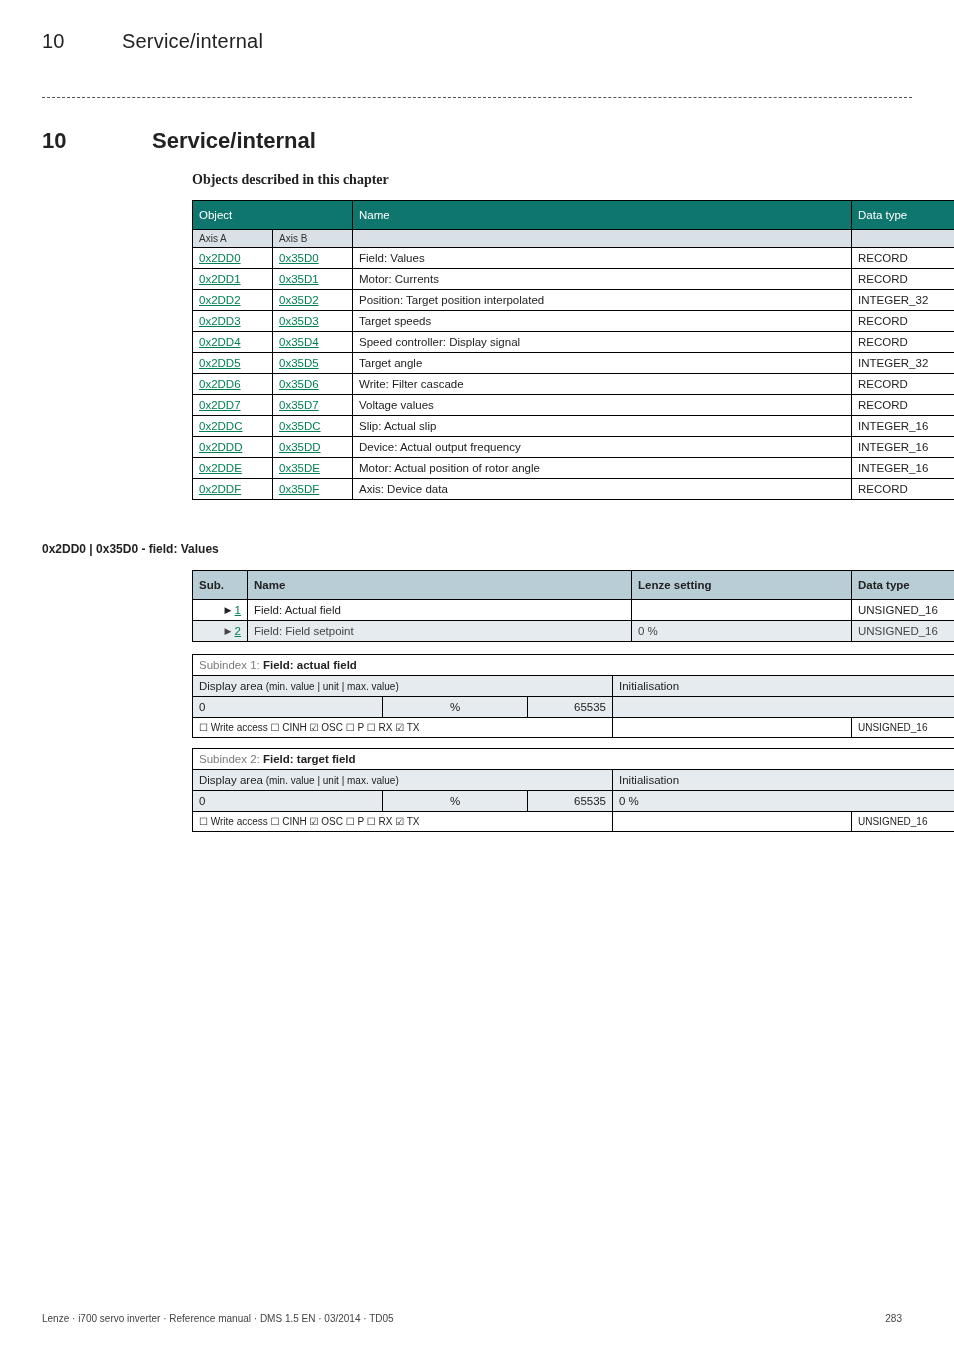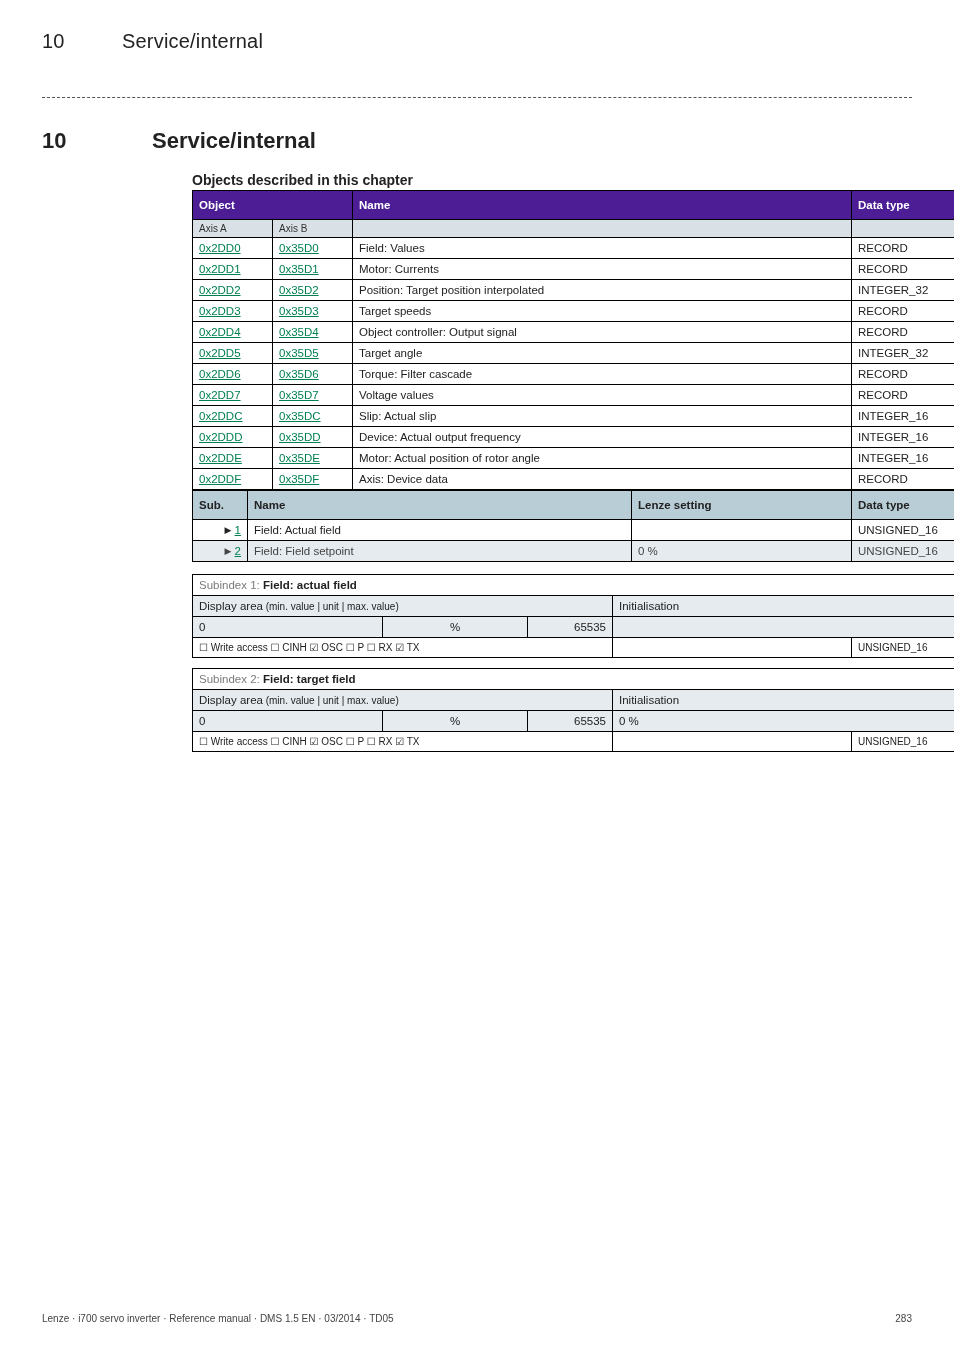--- a/index.html
+++ b/index.html
@@ -33,37 +33,38 @@
   .sec-heading {
     font-size: 22px;
     font-weight: bold;
     margin-bottom: 18px;
   }
   .sec-heading .num { display:inline-block; width:110px; font-weight:bold; }
   .content-indent { margin-left: 150px; }
   .sub-heading {
     font-size: 14px;
     font-weight: bold;
-    margin-bottom: 2px;
+    margin-bottom: 12px;
+    font-family: Liberation Serif, serif;
   }
   table.obj {
     border-collapse: collapse;
     width: 770px;
     font-size: 11.5px;
   }
   table.obj th, table.obj td {
     border: 1px solid #000;
     padding: 4px 6px;
     text-align: left;
     vertical-align: middle;
   }
   table.obj thead th {
-    background: #4c1d95;
+    background: #0f766e;
     color: #fff;
-    font-weight: bold;
+    font-weight: normal;
     height: 20px;
   }
   table.obj .sub-head td {
     background: #D9E1E6;
     font-size: 10px;
     color: #333;
     padding: 3px 6px;
   }
   .link { color: #008050; text-decoration: underline; }
   .row-h { height: 21px; }
@@ -106,21 +107,21 @@
   }
   .box-title td strong { color:#222; }
   .disp-row td { background:#E5EBEF; }
   .small { font-size:10px;margin-top:16px; }
   .caret { font-size:9px; position:relative; top:-1px; }
 
   .footer {
     position: absolute;
     bottom: 26px;
     left: 42px;
-    right: 42px;
+    right: 52px;
     font-size: 10px;
     color: #444;
     display: flex;
     justify-content: space-between;
   }
 </style>
 </head>
 <body>
 
 <div class="page">
@@ -180,33 +181,33 @@
           </tr>
         <tr class="row-h">
             <td><a class="link">0x2DD3</a></td>
             <td><a class="link">0x35D3</a></td>
             <td>Target speeds</td>
             <td>RECORD</td>
           </tr>
         <tr class="row-h">
             <td><a class="link">0x2DD4</a></td>
             <td><a class="link">0x35D4</a></td>
-            <td>Object controller: Output signal</td>
+            <td>Speed controller: Display signal</td>
             <td>RECORD</td>
           </tr>
         <tr class="row-h">
             <td><a class="link">0x2DD5</a></td>
             <td><a class="link">0x35D5</a></td>
             <td>Target angle</td>
             <td>INTEGER_32</td>
           </tr>
         <tr class="row-h">
             <td><a class="link">0x2DD6</a></td>
             <td><a class="link">0x35D6</a></td>
-            <td>Torque: Filter cascade</td>
+            <td>Write: Filter cascade</td>
             <td>RECORD</td>
           </tr>
         <tr class="row-h">
             <td><a class="link">0x2DD7</a></td>
             <td><a class="link">0x35D7</a></td>
             <td>Voltage values</td>
             <td>RECORD</td>
           </tr>
         <tr class="row-h">
             <td><a class="link">0x2DDC</a></td>
@@ -230,20 +231,21 @@
             <td><a class="link">0x2DDF</a></td>
             <td><a class="link">0x35DF</a></td>
             <td>Axis: Device data</td>
             <td>RECORD</td>
           </tr>
       </tbody>
     </table>
 
   </div>
 
+  <div class="anchor-title">0x2DD0 | 0x35D0 - field: Values</div>
 
   <div class="content-indent">
 
     <table class="sub">
       <colgroup>
           <col style="width:55px">
           <col>
           <col style="width:220px">
           <col style="width:110px">
         </colgroup>

